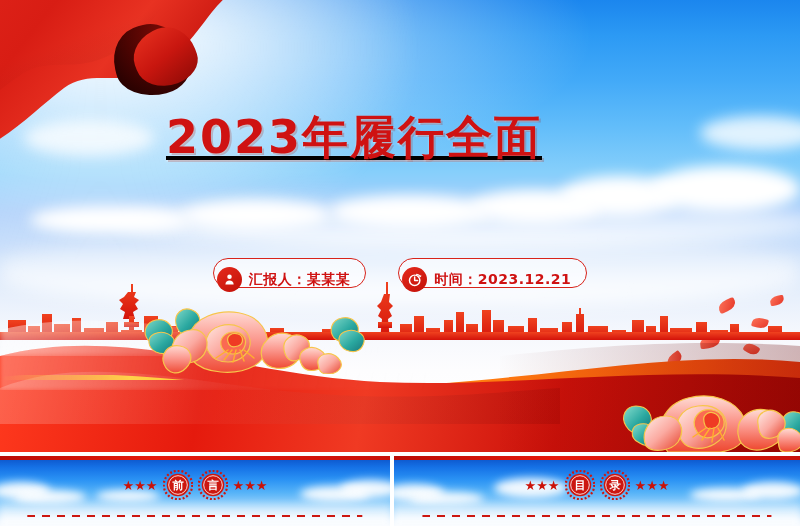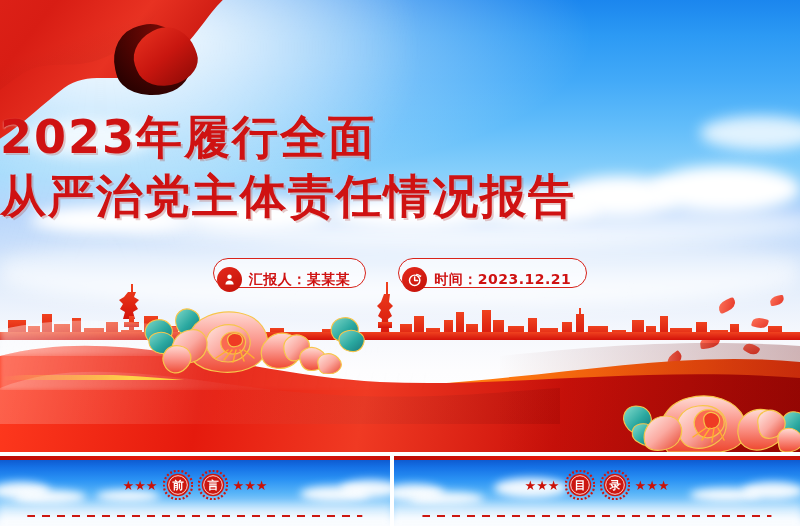--- a/index.html
+++ b/index.html
@@ -144,22 +144,23 @@
     opacity:.92;
   }
 
   
   .flowers-left  { position:absolute; left:140px; bottom:78px; width:230px; height:86px; }
   .flowers-right { position:absolute; right:-10px; bottom:0px; width:190px; height:98px; }
   .flowers-left svg, .flowers-right svg { display:block; width:100%; height:100%; }
 
   
   .title-block {
-    position:absolute; left:0; top:108px; width:708px; text-align:left;
+    position:absolute; left:0; top:108px; width:708px; text-align:center;
     z-index:20;
+    text-decoration:underline;
   }
   .title-line {
     font-size:46px; font-weight:bold; color:#cf1212;
     letter-spacing:2px; line-height:1.28;
     text-shadow:2px 2px 0 rgba(150,20,10,.22), 0 1px 2px rgba(255,255,255,.6);
     white-space:nowrap;
   }
 
   
   .badges {
@@ -433,21 +434,20 @@
               <path d="M94,74 l-2,14"></path>
               <path d="M98,74 l6,12"></path>
             <path d="M86,74 l-13,9"></path>
           </g>
         </svg>
       </div>
     </div>
 
     <div class="title-block">
       <div class="title-line">2023年履行全面</div>
-      <div class="title-line">从严治党主体责任情况报告</div>
     </div>
 
     <div class="badges">
 
       <div class="badge">
         <span class="badge-icon">
           <svg width="15" height="15" viewBox="0 0 24 24" aria-hidden="true">
             <circle cx="12" cy="7.5" r="3.6" fill="#fff"></circle>
             <path d="M5.4 20c0-3.8 3-6.4 6.6-6.4s6.6 2.6 6.6 6.4z" fill="#fff"></path>
           </svg>

